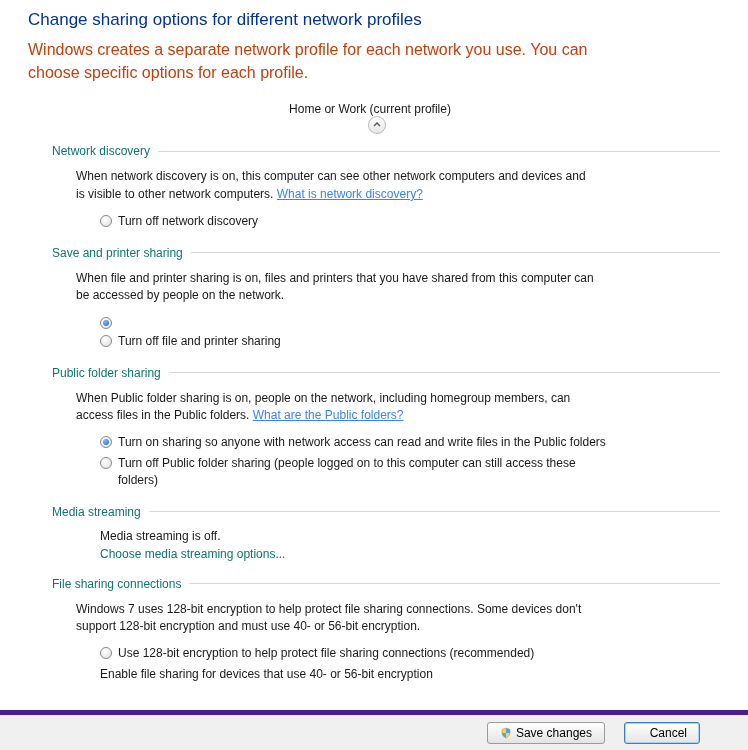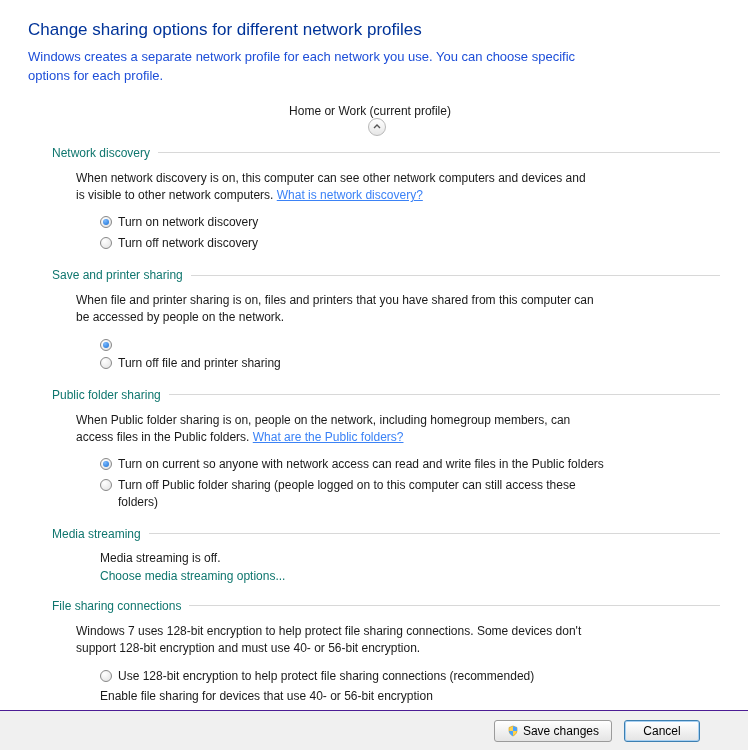--- a/index.html
+++ b/index.html
@@ -7,33 +7,33 @@
     margin: 0;
     font-family: "Segoe UI", Tahoma, sans-serif;
     font-size: 12px;
     color: #1a1a1a;
     background: #ffffff;
     width: 748px;
     height: 750px;
     overflow: hidden;
   }
   .content {
-    padding: 20px 28px 0 28px;
+    padding: 10px 28px 0 28px;
     height: 710px;
     overflow: hidden;
   }
   .page-title {
     color: #003399;
     font-size: 17px;
     font-weight: 400;
     margin: 0 0 8px 0;
   }
   .page-desc {
-    color: #1d4ed8;
-    font-size: 13px;
+    color: #c2410c;
+    font-size: 16px;
     line-height: 1.45;
     margin: 0 0 18px 0;
     max-width: 560px;
   }
   .profile-header {
     display: flex;
     align-items: center;
     margin-bottom: 10px;
     flex-direction: column;
   }
@@ -132,46 +132,47 @@
     margin: 0 0 4px 24px;
   }
   .link-line {
     font-size: 12px;
     margin: 0 0 0 24px;
     color: #0f766e;
     cursor: pointer;
   }
   .footer {
     height: 40px;
-    border-top: 1px solid #4c1d95;
+    border-top: 5px solid #4c1d95;
     background: #f0f0f0;
     display: flex;
     align-items: center;
     justify-content: flex-end;
     padding-right: 48px;
-    gap: 12px;
+    gap: 19px;
   }
   .btn {
     height: 22px;
     min-width: 76px;
     padding: 0 12px;
     font-size: 12px;
     font-family: inherit;
     border: 1px solid #9b9b9b;
     border-radius: 3px;
     background: linear-gradient(#ffffff,#e4e4e4);
     display: flex;
     align-items: center;
     justify-content: center;
     gap: 4px;
     cursor: pointer;
   }
   .btn.default {
     border: 1px solid #3c7fb1;
     box-shadow: 0 0 0 1px #a7d0f2 inset;
+    justify-content: flex-end;
   }
   .shield-icon {
     width: 12px; height: 12px;
     display: inline-block;
   }
 </style>
 </head>
 <body>
 
 <div class="content">
@@ -193,24 +194,20 @@
     <div class="section-header">
       <span class="label">Network discovery</span>
       <span class="rule"></span>
     </div>
     <div class="section-body">
       <p class="section-desc">
         <span>When network discovery is on, this computer can see other network computers and devices and is visible to other network computers. </span><span class="link">What is network discovery?</span>
       </p>
       <div class="radio-group">
         <div class="radio-row">
-          <span class="radio checked"></span>
-          <span class="radio-label">Turn on network discovery</span>
-        </div>
-        <div class="radio-row">
           <span class="radio"></span>
           <span class="radio-label">Turn off network discovery</span>
         </div>
       </div>
     </div>
   </div>
 
   <div class="section">
     <div class="section-header">
       <span class="label">Save and printer sharing</span>
@@ -235,21 +232,21 @@
       <span class="label">Public folder sharing</span>
       <span class="rule"></span>
     </div>
     <div class="section-body">
       <p class="section-desc">
         <span>When Public folder sharing is on, people on the network, including homegroup members, can access files in the Public folders. </span><span class="link">What are the Public folders?</span>
       </p>
       <div class="radio-group">
         <div class="radio-row">
           <span class="radio checked"></span>
-          <span class="radio-label">Turn on current so anyone with network access can read and write files in the Public folders</span>
+          <span class="radio-label">Turn on sharing so anyone with network access can read and write files in the Public folders</span>
         </div>
         <div class="radio-row">
           <span class="radio"></span>
           <span class="radio-label">Turn off Public folder sharing (people logged on to this computer can still access these folders)</span>
         </div>
       </div>
     </div>
   </div>
 
   <div class="section">

